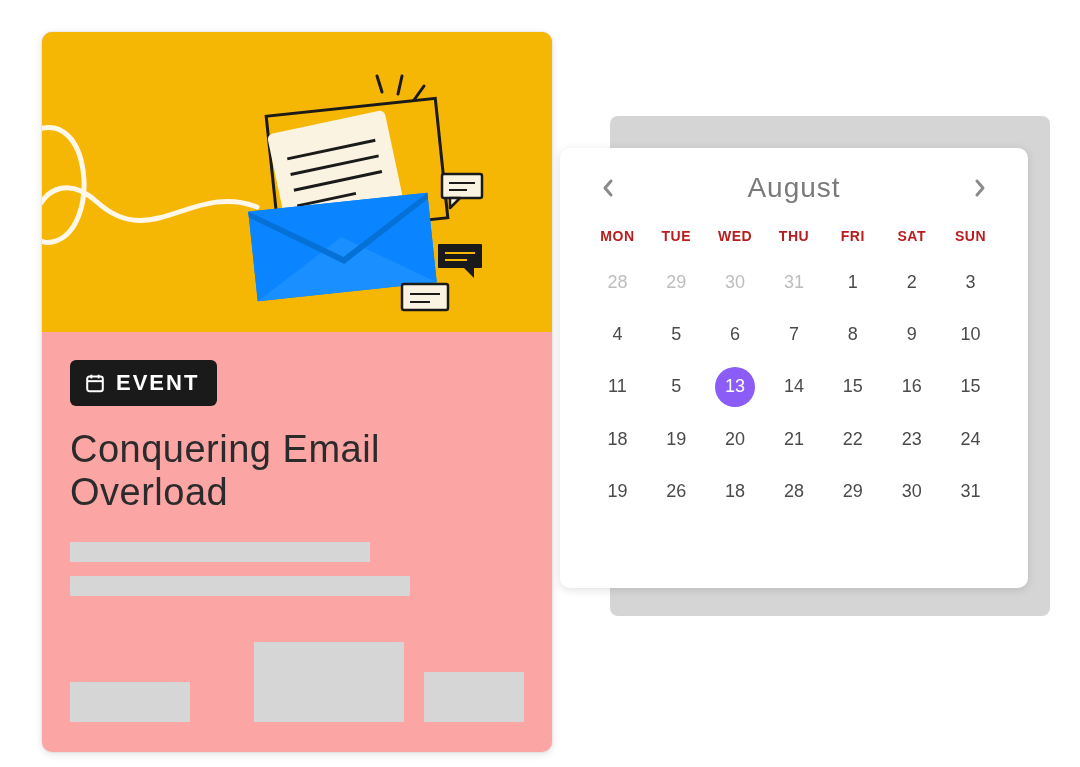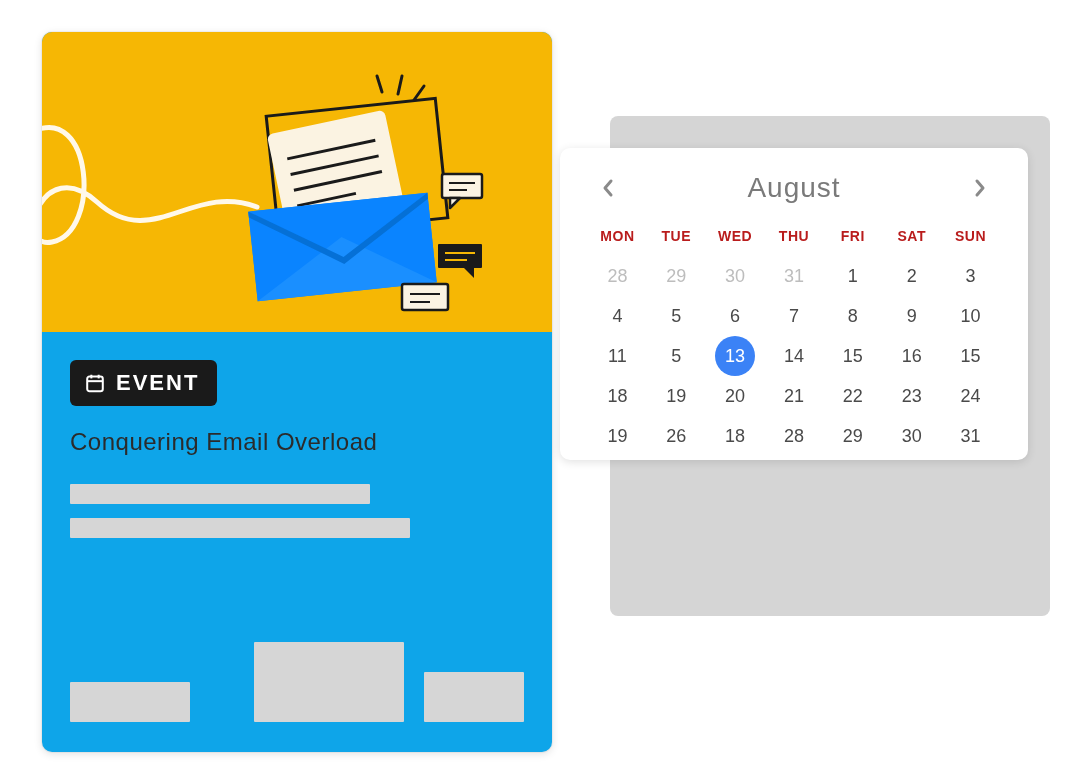--- a/index.html
+++ b/index.html
@@ -12,21 +12,21 @@
       overflow: hidden;
     }
 
     
     .event-card {
       position: absolute;
       left: 42px;
       top: 32px;
       width: 510px;
       height: 720px;
-      background: #0ea5e9;
+      background: #fca5a5;
       border-radius: 10px;
       box-shadow: 0 2px 8px rgba(0,0,0,0.12), 0 0 0 1px rgba(0,0,0,0.04);
       overflow: hidden;
     }
 
     .hero {
       width: 100%;
       height: 300px;
       background: #f6b704;
       position: relative;
@@ -43,21 +43,21 @@
       color: #ffffff;
       border-radius: 6px;
       padding: 10px 18px 10px 14px;
       font-weight: 700;
       font-size: 22px;
       letter-spacing: 2px;
     }
     .tag svg { display: block; }
 
     .event-title {
-      font-size: 24px;
+      font-size: 38px;
       font-weight: 500;
       color: #2b2b2b;
       margin: 22px 28px 0 28px;
       letter-spacing: 0.5px;
     }
 
     .placeholders {
       margin: 28px 28px 0 28px;
     }
     .ph { background: #d6d6d6; border-radius: 1px; }
@@ -88,21 +88,21 @@
       background: #d5d5d5;
       border-radius: 8px;
     }
 
     
     .calendar {
       position: absolute;
       left: 560px;
       top: 148px;
       width: 468px;
-      height: 312px;
+      height: 440px;
       background: #ffffff;
       border-radius: 10px;
       box-shadow: 0 2px 10px rgba(0,0,0,0.12);
       padding: 24px 28px 18px 28px;
       display: flex;
       flex-direction: column;
     }
 
     .cal-header {
       display: flex;
@@ -149,21 +149,21 @@
       display: flex;
       align-items: center;
       justify-content: center;
       font-size: 18px;
       font-weight: 400;
       color: #4a4a4a;
       border-radius: 50%;
       cursor: pointer;
     }
     .day.muted { color: #bdbdbd; }
-    .day.selected { background: #3b82f6; color: #ffffff; }
+    .day.selected { background: #8b5cf6; color: #ffffff; }
   </style>
 </head>
 <body>
 
 <div class="cal-shadow"></div>
 
 <div class="event-card">
   <div class="hero">
     <svg width="510" height="300" viewBox="0 0 510 300">
 

